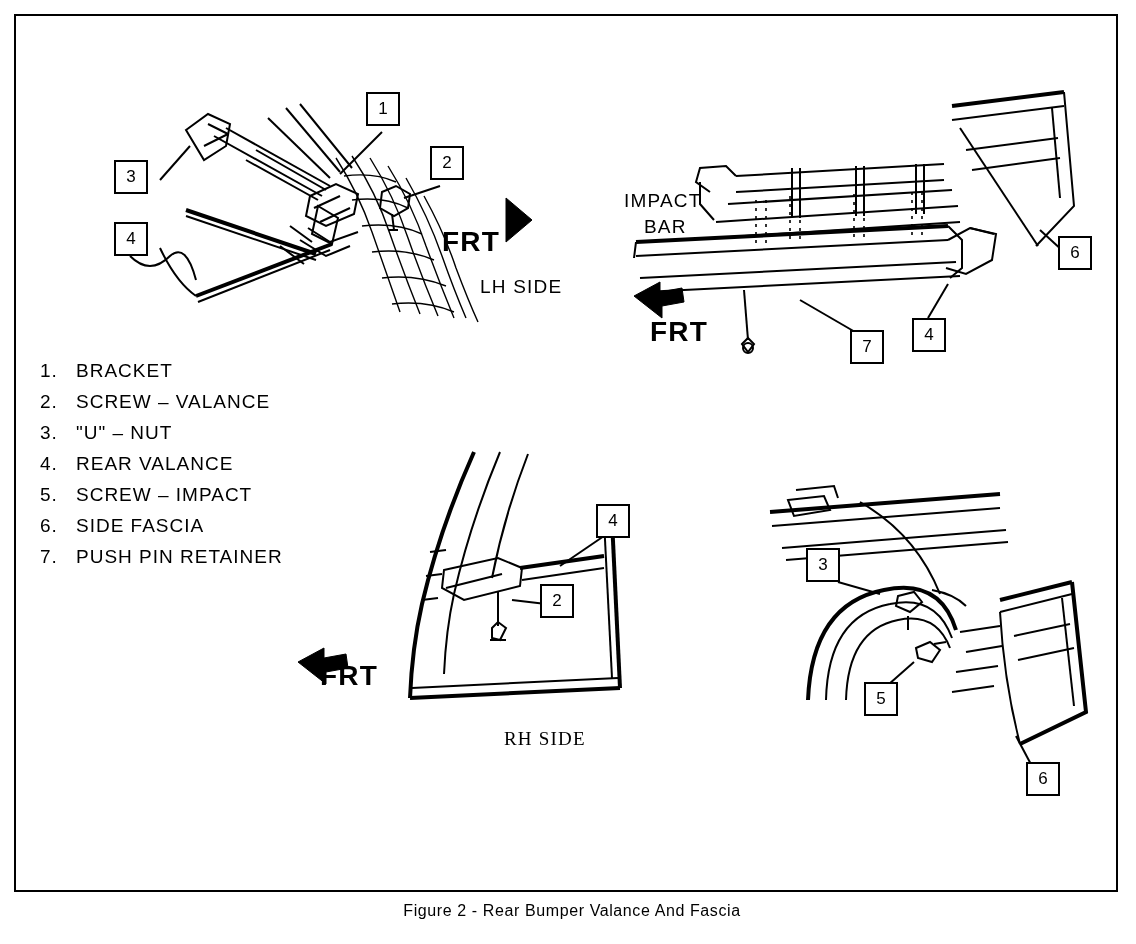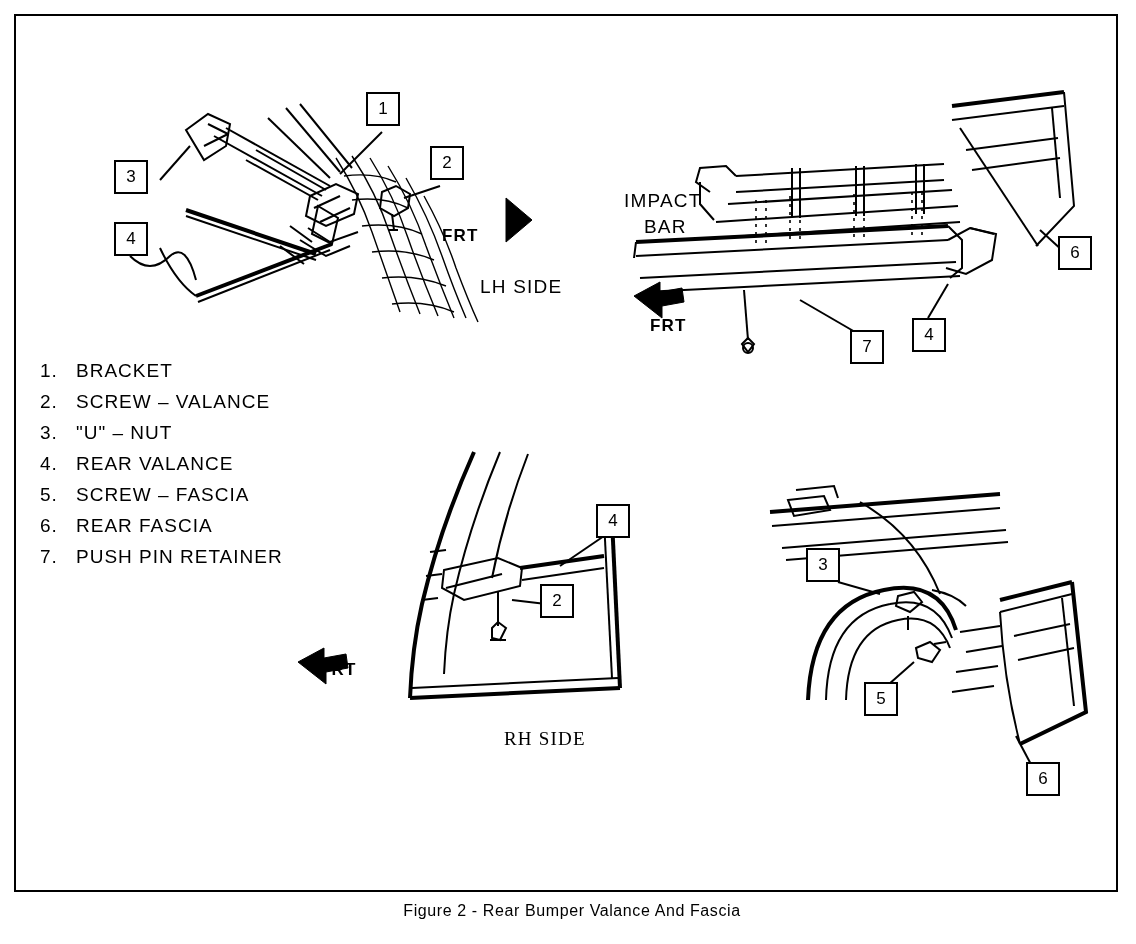--- a/index.html
+++ b/index.html
@@ -78,21 +78,21 @@
   
   .lbl {
     position: absolute;
     font-size: 19px;
     letter-spacing: 1.2px;
     white-space: nowrap;
     margin-top: 20px;
   }
   .lbl.bold {
     font-weight: bold;
-    font-size: 17px;
+    font-size: 28px;
   }
 
   svg.art {
     position: absolute;
     left: 0;
     top: 0;
     width: 1136px;
     height: 944px;
     pointer-events: none;
   }
@@ -332,25 +332,25 @@
     <div class="legend-row">
       <span class="legend-num">3.</span>
       <span class="legend-label">"U" – NUT</span>
     </div>
     <div class="legend-row">
       <span class="legend-num">4.</span>
       <span class="legend-label">REAR VALANCE</span>
     </div>
     <div class="legend-row">
       <span class="legend-num">5.</span>
-      <span class="legend-label">SCREW – FASCIA</span>
+      <span class="legend-label">SCREW – IMPACT</span>
     </div>
     <div class="legend-row">
       <span class="legend-num">6.</span>
-      <span class="legend-label">REAR FASCIA</span>
+      <span class="legend-label">SIDE FASCIA</span>
     </div>
     <div class="legend-row">
       <span class="legend-num">7.</span>
       <span class="legend-label">PUSH PIN RETAINER</span>
     </div>
   </div>
 
   <div class="caption">Figure 2 - Rear Bumper Valance And Fascia</div>
 
 </div>

